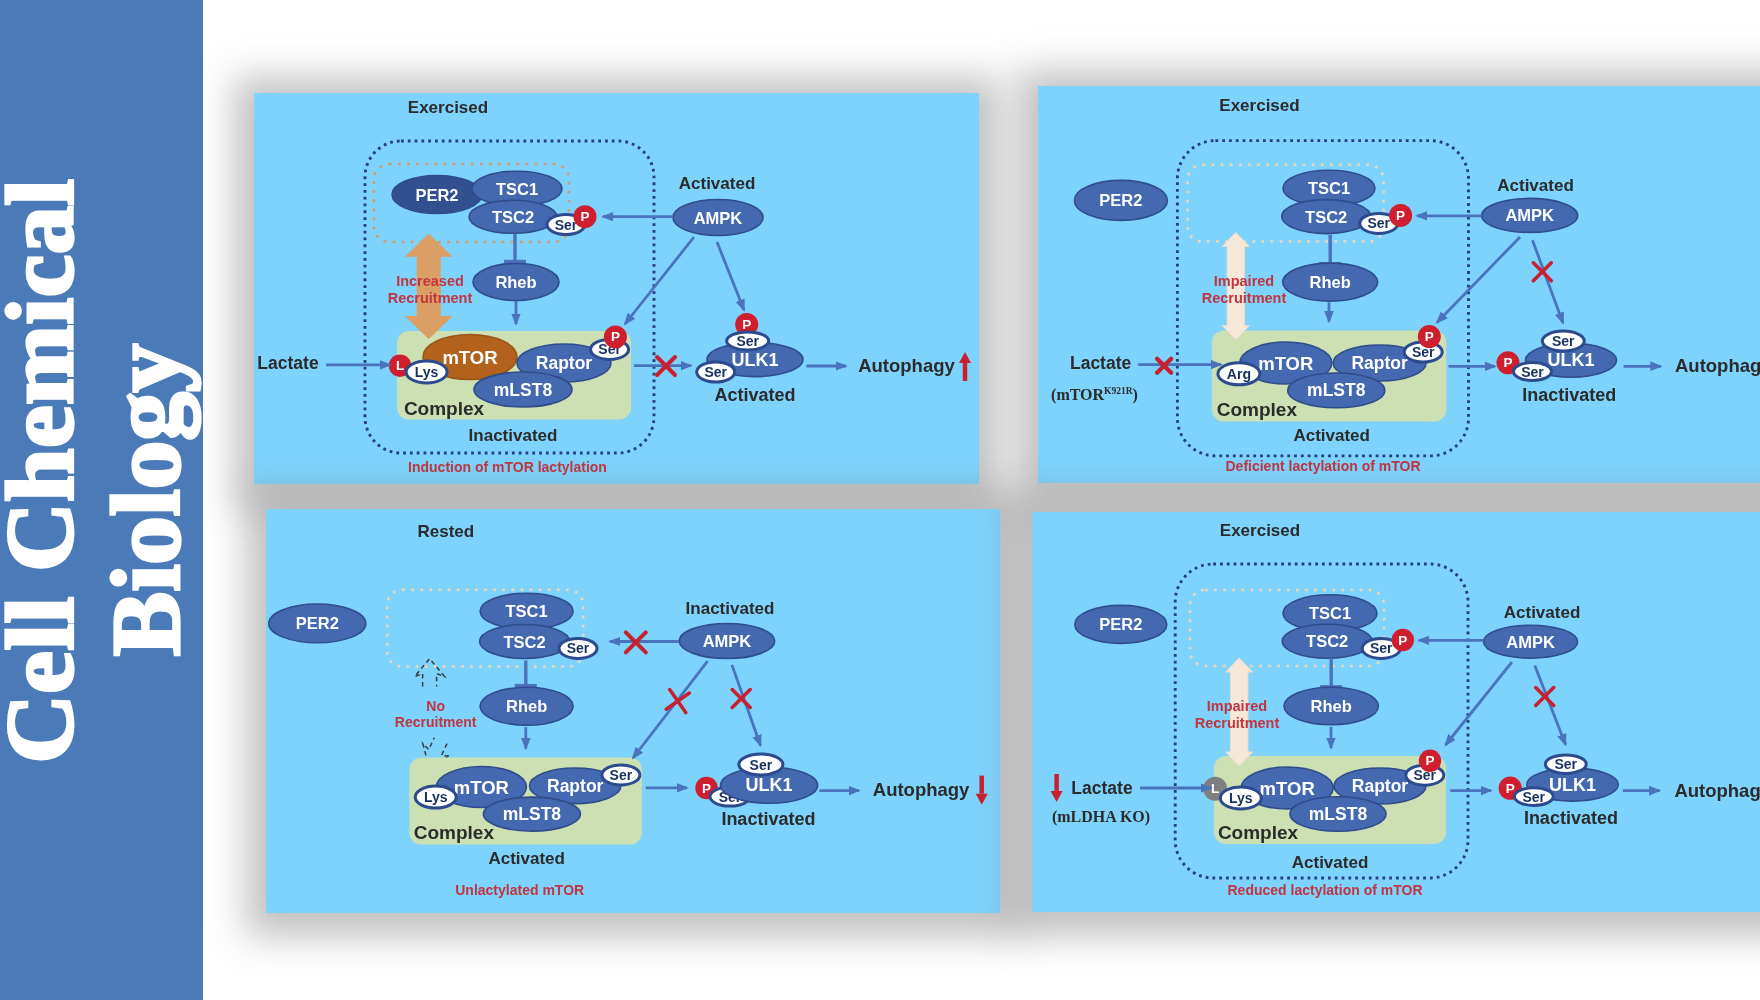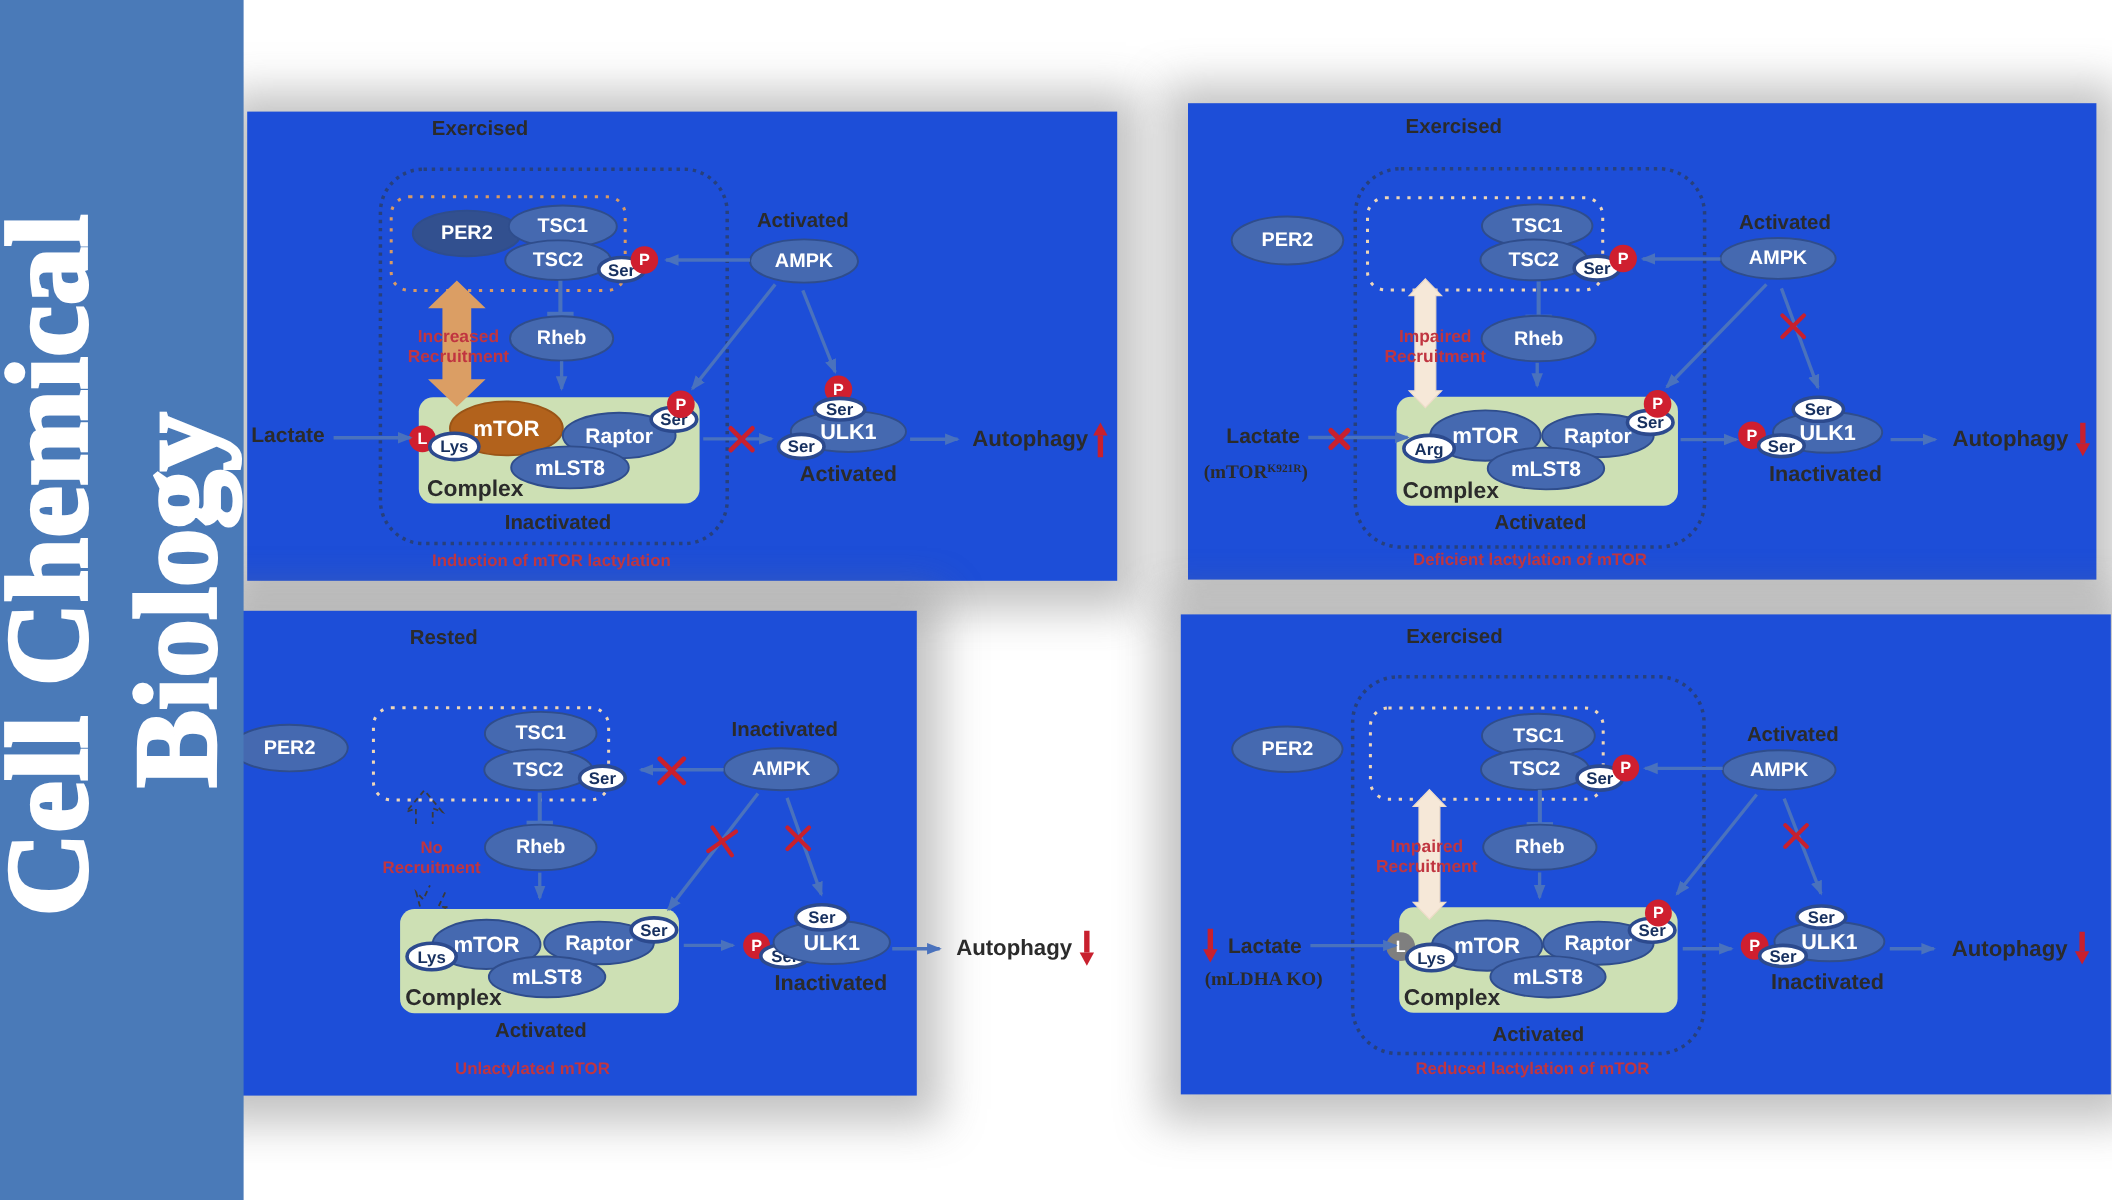--- a/index.html
+++ b/index.html
@@ -7,22 +7,22 @@
         font-family:"Liberation Sans",sans-serif;background:#fff;}
   #sidebar{position:absolute;left:0;top:0;width:203px;height:1000px;background:#4a7ab8;z-index:3;}
   #sbtext{position:absolute;left:0;top:0;width:1000px;height:203px;
           transform:rotate(-90deg) translateX(-1000px);transform-origin:0 0;
           color:#fff;font-family:"Liberation Serif",serif;font-weight:bold;-webkit-text-stroke:3.2px #fff;
           text-align:center;}
   #sbtext .l1{font-size:96px;line-height:94px;letter-spacing:0.5px;
                transform:translate(29px,-7px);}
   #sbtext .l2{font-size:97px;line-height:110px;letter-spacing:0px;
                transform:translate(0px,-2px);}
-  .panel{position:absolute;background:#1d4ed8;z-index:1;
-         box-shadow:0 4px 34px 20px rgba(122,122,122,0.46);}
+  .panel{position:absolute;background:#7dd3fc;z-index:1;
+         box-shadow:0 4px 34px 20px rgba(122,122,122,0.46);margin-left:48px;}
   svg{display:block;}
   svg text{font-family:"Liberation Sans",sans-serif;}
 </style>
 </head>
 <body>
 <div id="page">
   <div id="sidebar">
       <div id="sbtext">
         <div class="l1">Cell Chemical</div>
         <div class="l2">Biology</div>
@@ -172,21 +172,21 @@
         <ellipse cx="494.5" cy="285.5" rx="19" ry="9" fill="#fff" stroke="#2c4a8e" stroke-width="3"></ellipse>
         <text x="494.5" y="285.5" font-size="14" font-weight="bold" fill="#17305f" text-anchor="middle" dominant-baseline="central">Ser</text>
         <text x="531.3" y="309.2" font-size="18" font-weight="bold" fill="#2b2b2b" text-anchor="middle" dominant-baseline="central">Inactivated</text>
         <line x1="410.5" y1="280.3" x2="457" y2="280.3" stroke="#4a72bd" stroke-width="2.8" marker-end="url(#ah)"></line>
         <line x1="585.5" y1="280.3" x2="622.8" y2="280.3" stroke="#4a72bd" stroke-width="2.8" marker-end="url(#ah)"></line>
         <text x="685.3" y="279.4" font-size="18.5" font-weight="bold" fill="#2b2b2b" text-anchor="middle" dominant-baseline="central">Autophagy</text>
         <line x1="745.7" y1="266.2" x2="745.7" y2="283.3" stroke="#c8202e" stroke-width="4.5"></line>
         <polygon points="739.7,283.3 751.7,283.3 745.7,294.3" fill="#c8202e"></polygon>
       </svg>
     </div>
-    <div class="panel" style="left:190px;top:509px;width:574px;height:404px">
+    <div class="panel" style="left:218px;top:509px;width:734px;height:404px">
       <svg width="726" height="404" viewBox="0 0 726 404">
         <defs>
           <marker id="ah" viewBox="0 0 10 10" refX="8.5" refY="5" markerWidth="4.4" markerHeight="4.4" orient="auto-start-reverse">
             <path d="M0,1.1 L10,5 L0,8.9 z" fill="#4a72bd"></path>
           </marker>
         </defs>
         <text x="179.8" y="22.2" font-size="17" font-weight="bold" fill="#2b2b2b" text-anchor="middle" dominant-baseline="central">Rested</text>
         <rect x="121.2" y="80.8" width="196" height="76.8" rx="15" ry="15" fill="none" stroke="#eed6b8" stroke-width="2.5" stroke-dasharray="2.7 6.4"></rect>
         <ellipse cx="51.3" cy="114.4" rx="48.5" ry="19.4" fill="#4569b0" stroke="#2f4d8c" stroke-width="1.6"></ellipse>
         <text x="51.3" y="114.4" font-size="16.5" font-weight="bold" fill="#fff" text-anchor="middle" dominant-baseline="central">PER2</text>

